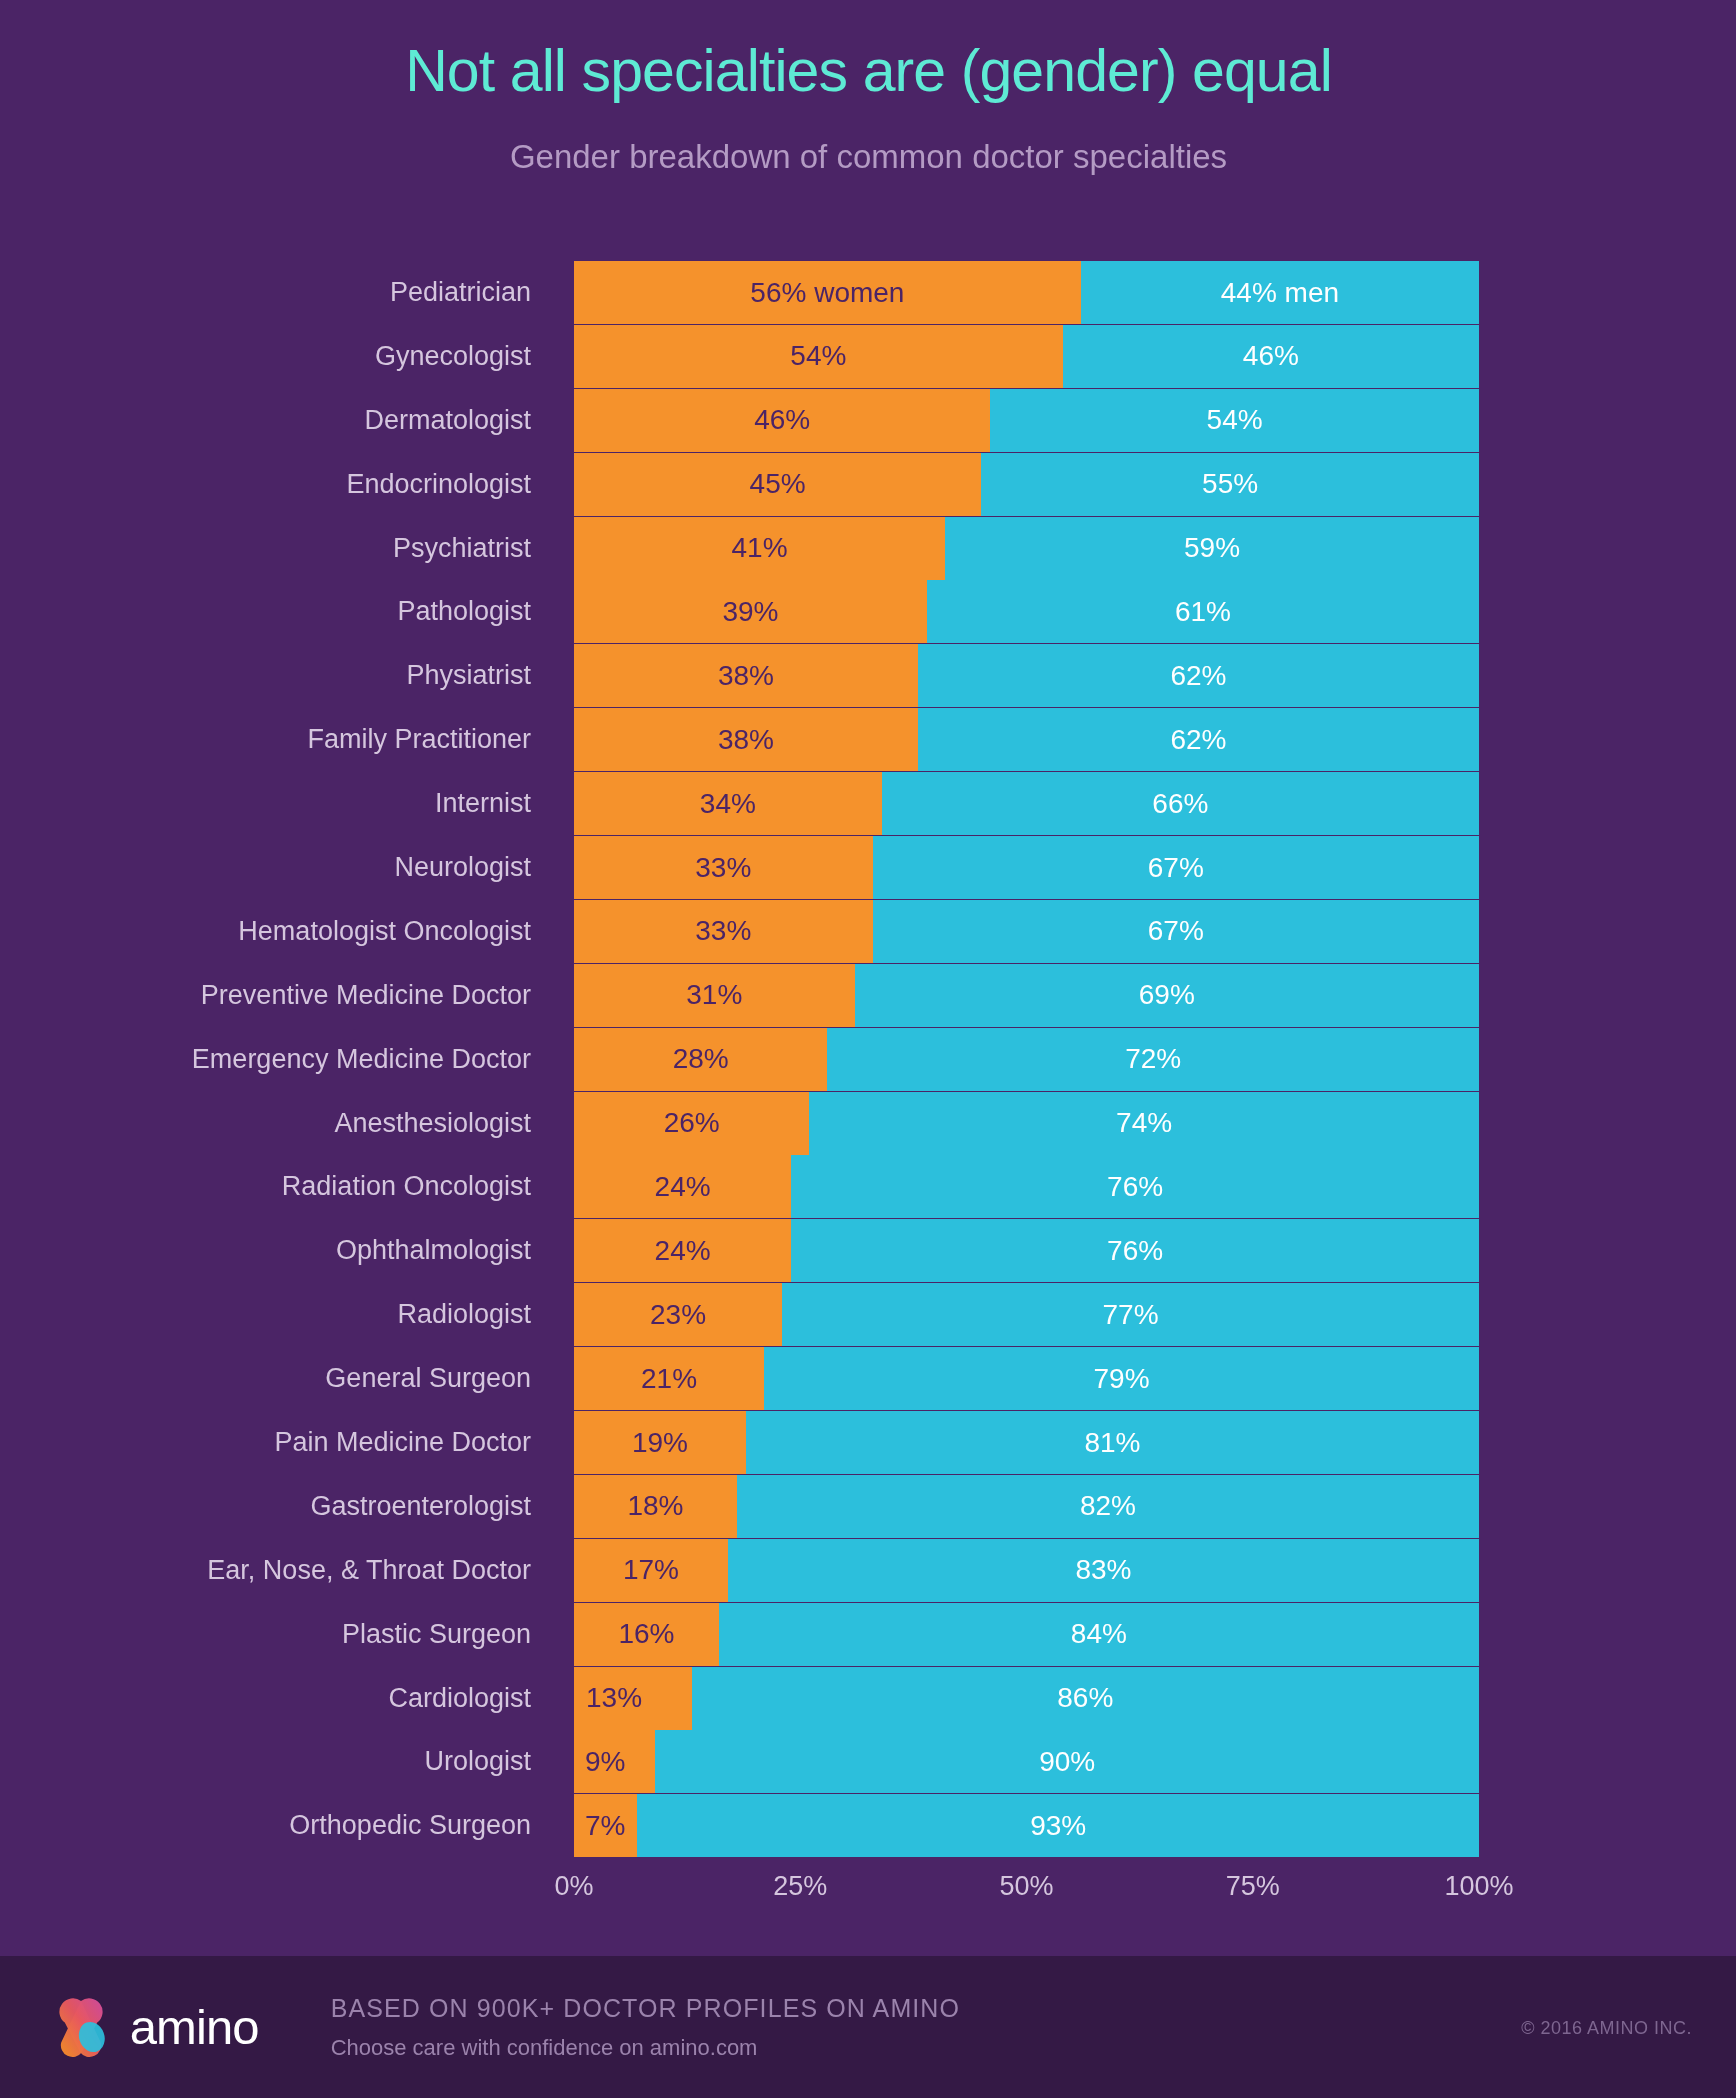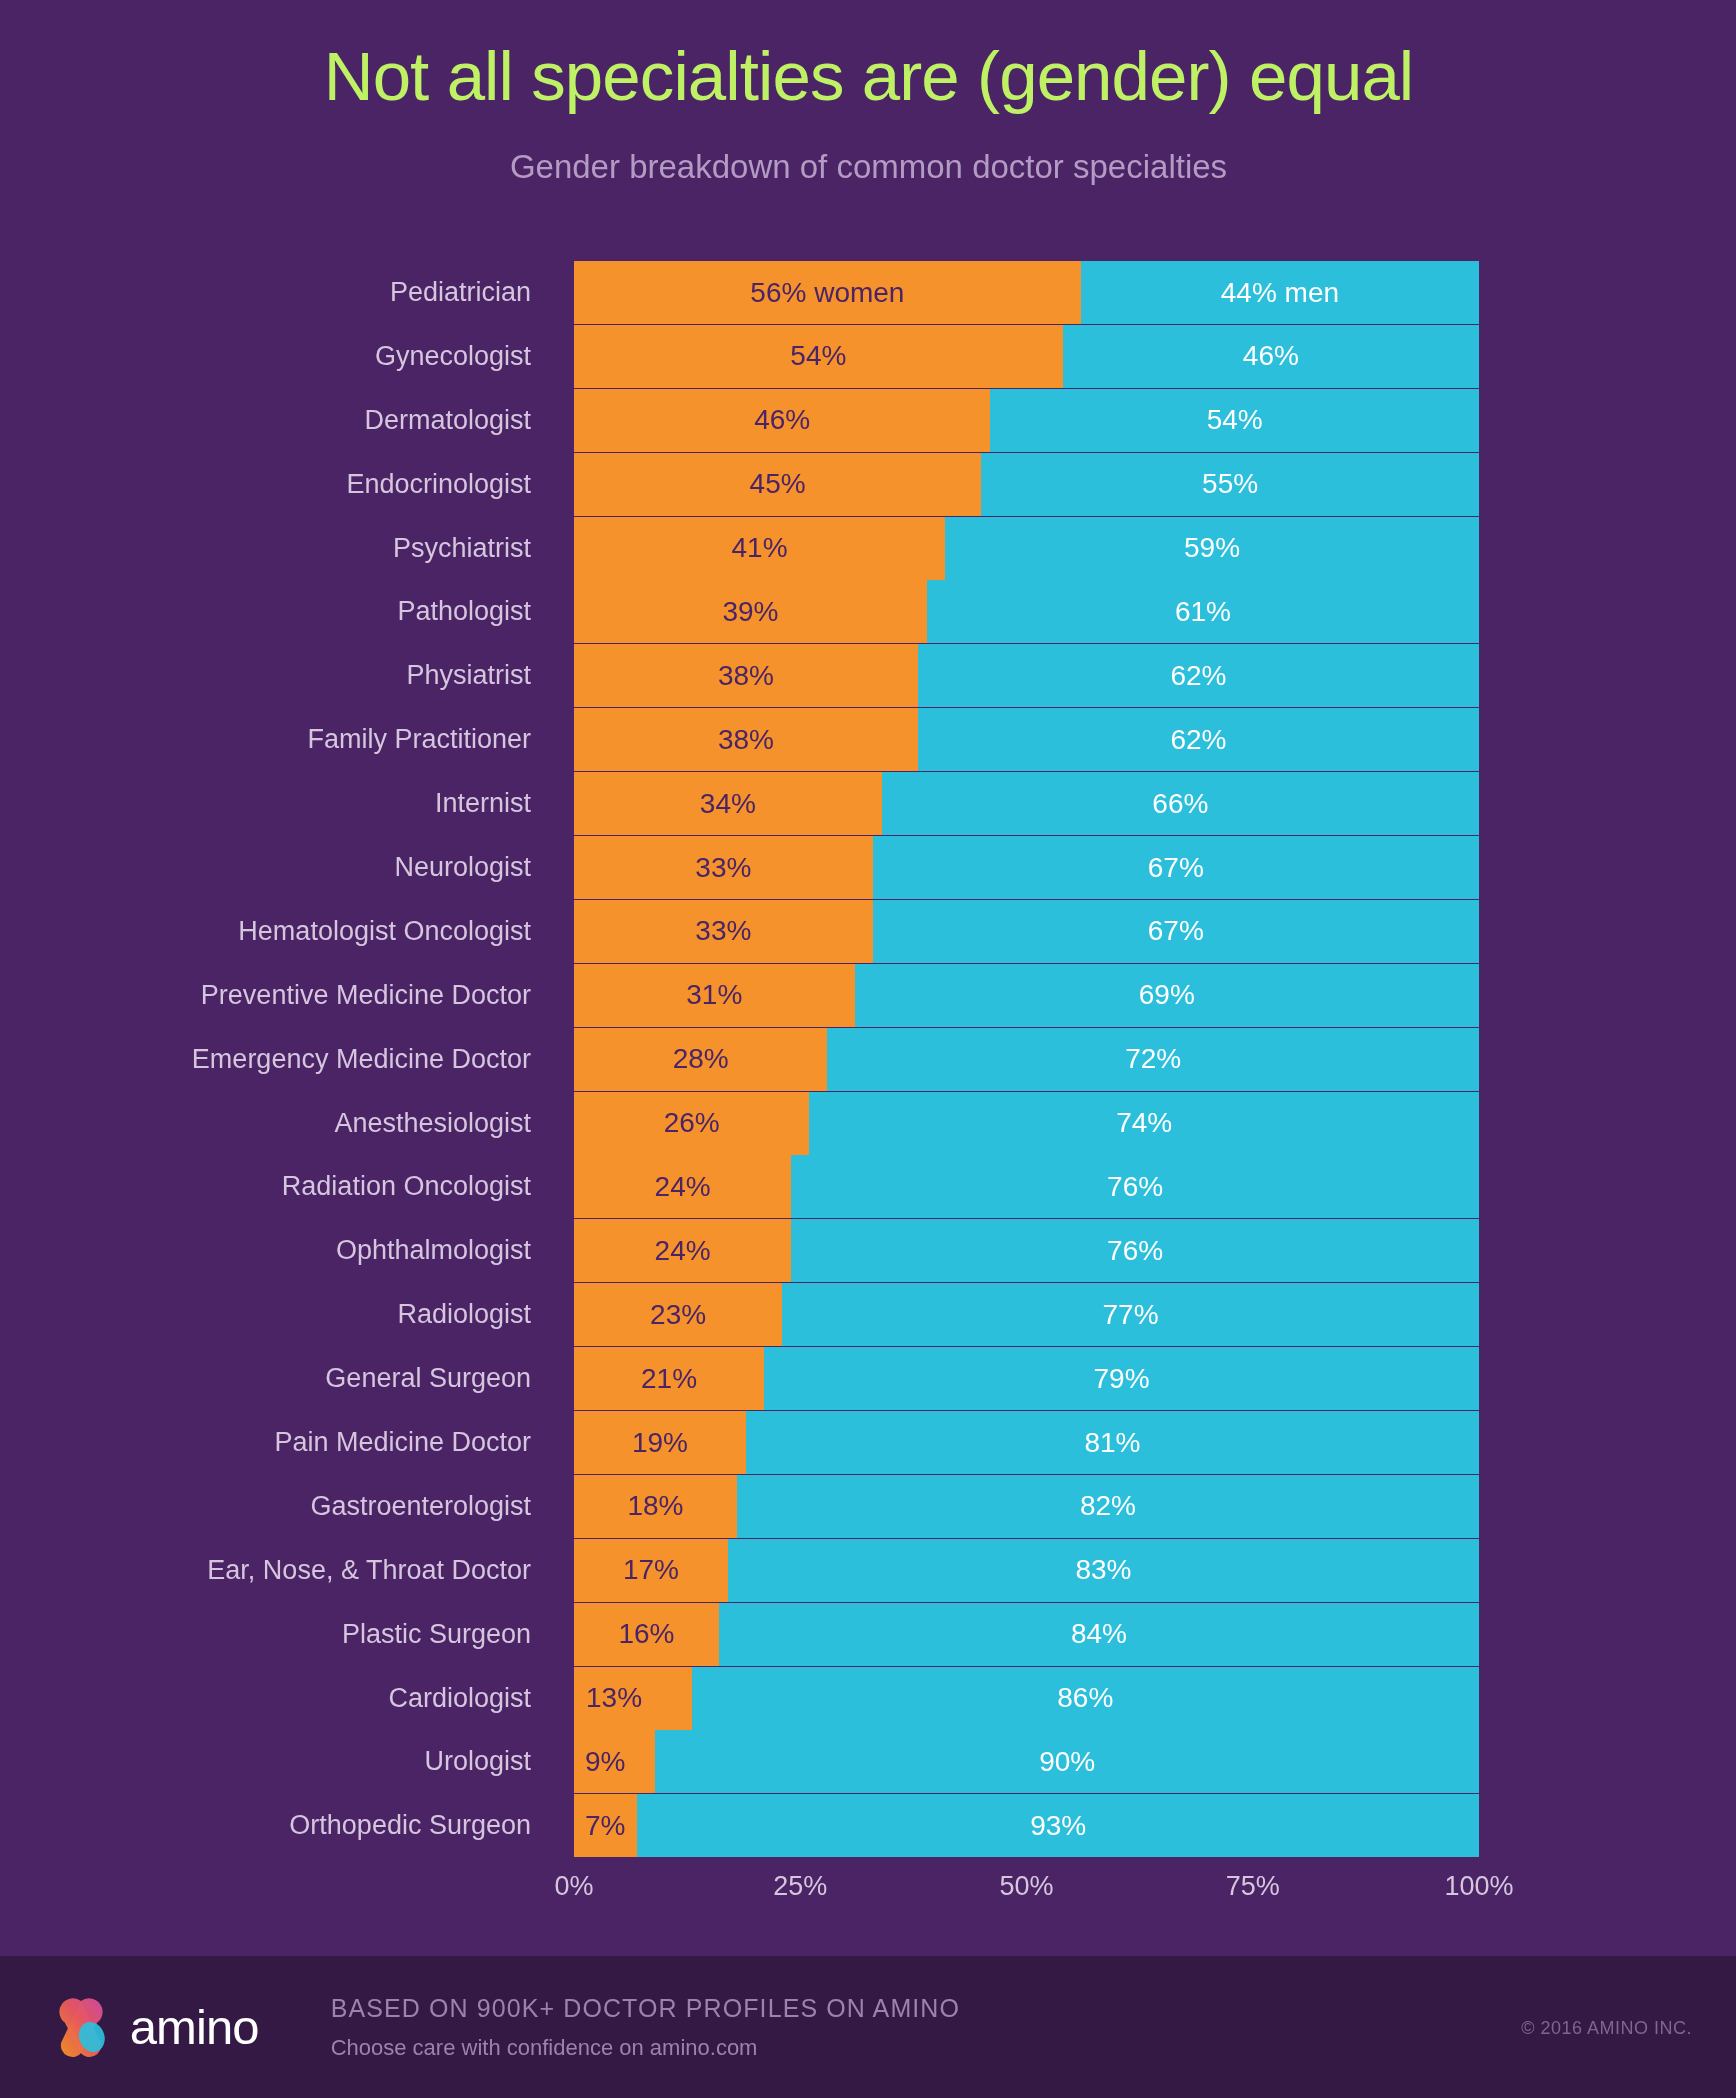--- a/index.html
+++ b/index.html
@@ -7,22 +7,22 @@
     width:1737px; height:2099px;
     background:#4B2466;
     font-family:"Liberation Sans", sans-serif;
     overflow:hidden;
   }
   .page { position:relative; width:1737px; height:2099px; background:#4B2466; }
 
   
   .header { width:100%; text-align:center; padding-top:42px; }
   .title {
-    color:#bef264;
-    font-size:69px;
+    color:#5eead4;
+    font-size:59px;
     font-weight:400;
     letter-spacing:-0.9px;
     line-height:1.0;
   }
   .subtitle {
     color:#B49BC4;
     font-size:33px;
     font-weight:400;
     margin-top:37px;
     letter-spacing:0px;
@@ -51,21 +51,20 @@
     align-items:center;
     justify-content:flex-end;
     line-height:1;
   }
   .bar-track {
     position:relative;
     flex:0 0 905px;
     width:905px;
     height:100%;
     display:flex;
-    justify-content:flex-end;
   }
   .seg {
     height:100%;
     display:flex;
     align-items:center;
     justify-content:center;
     font-size:28px;
     line-height:1;
     overflow:hidden;
     white-space:nowrap;

